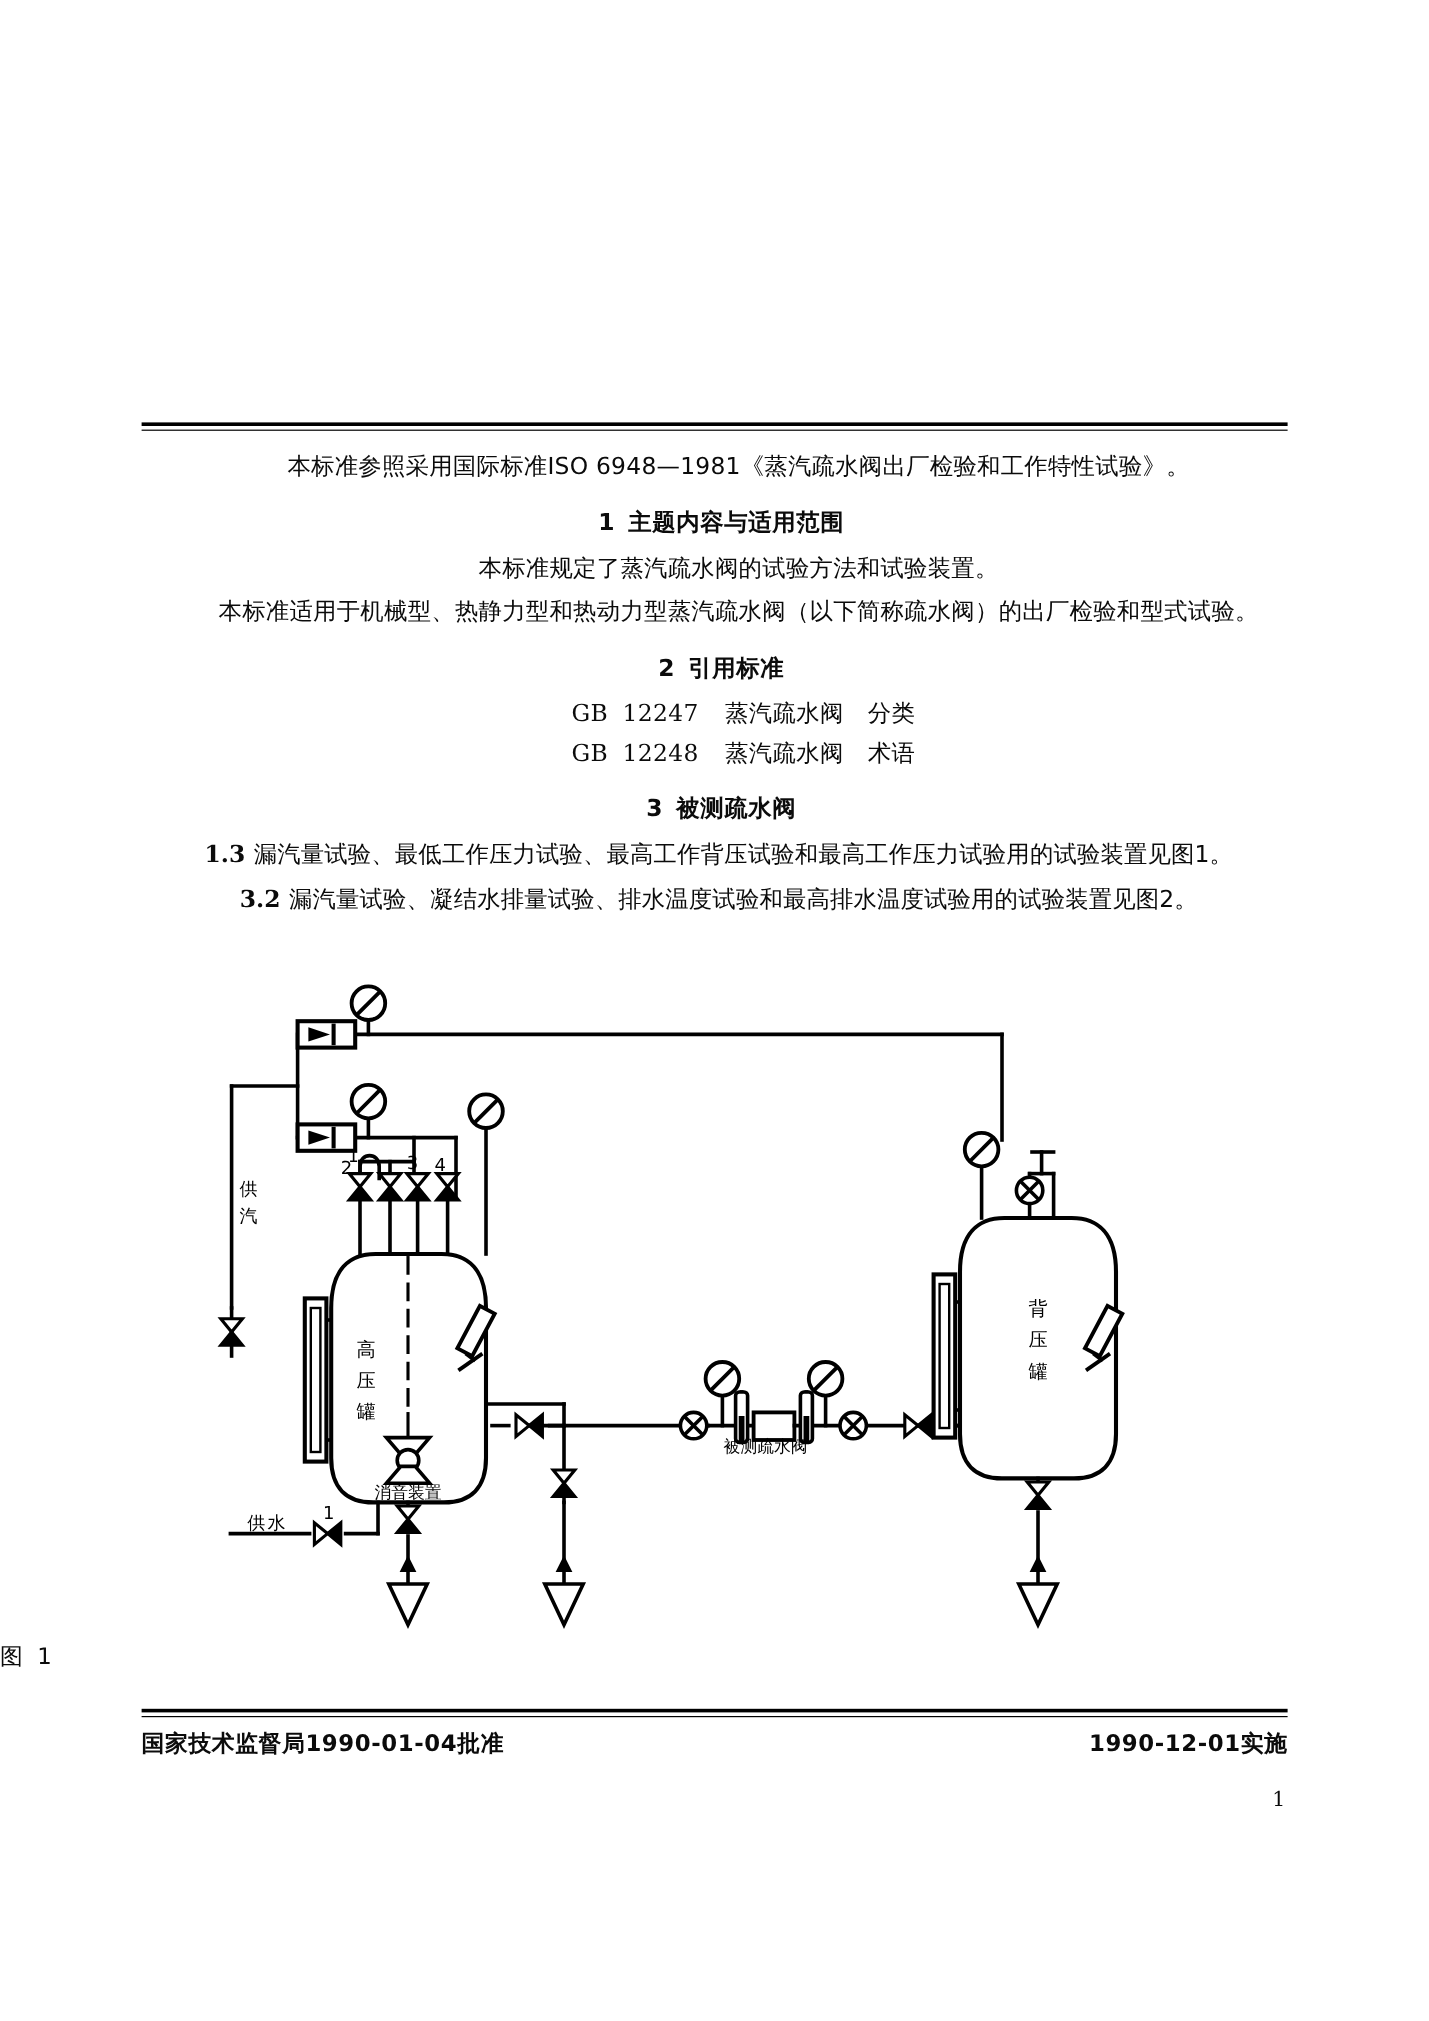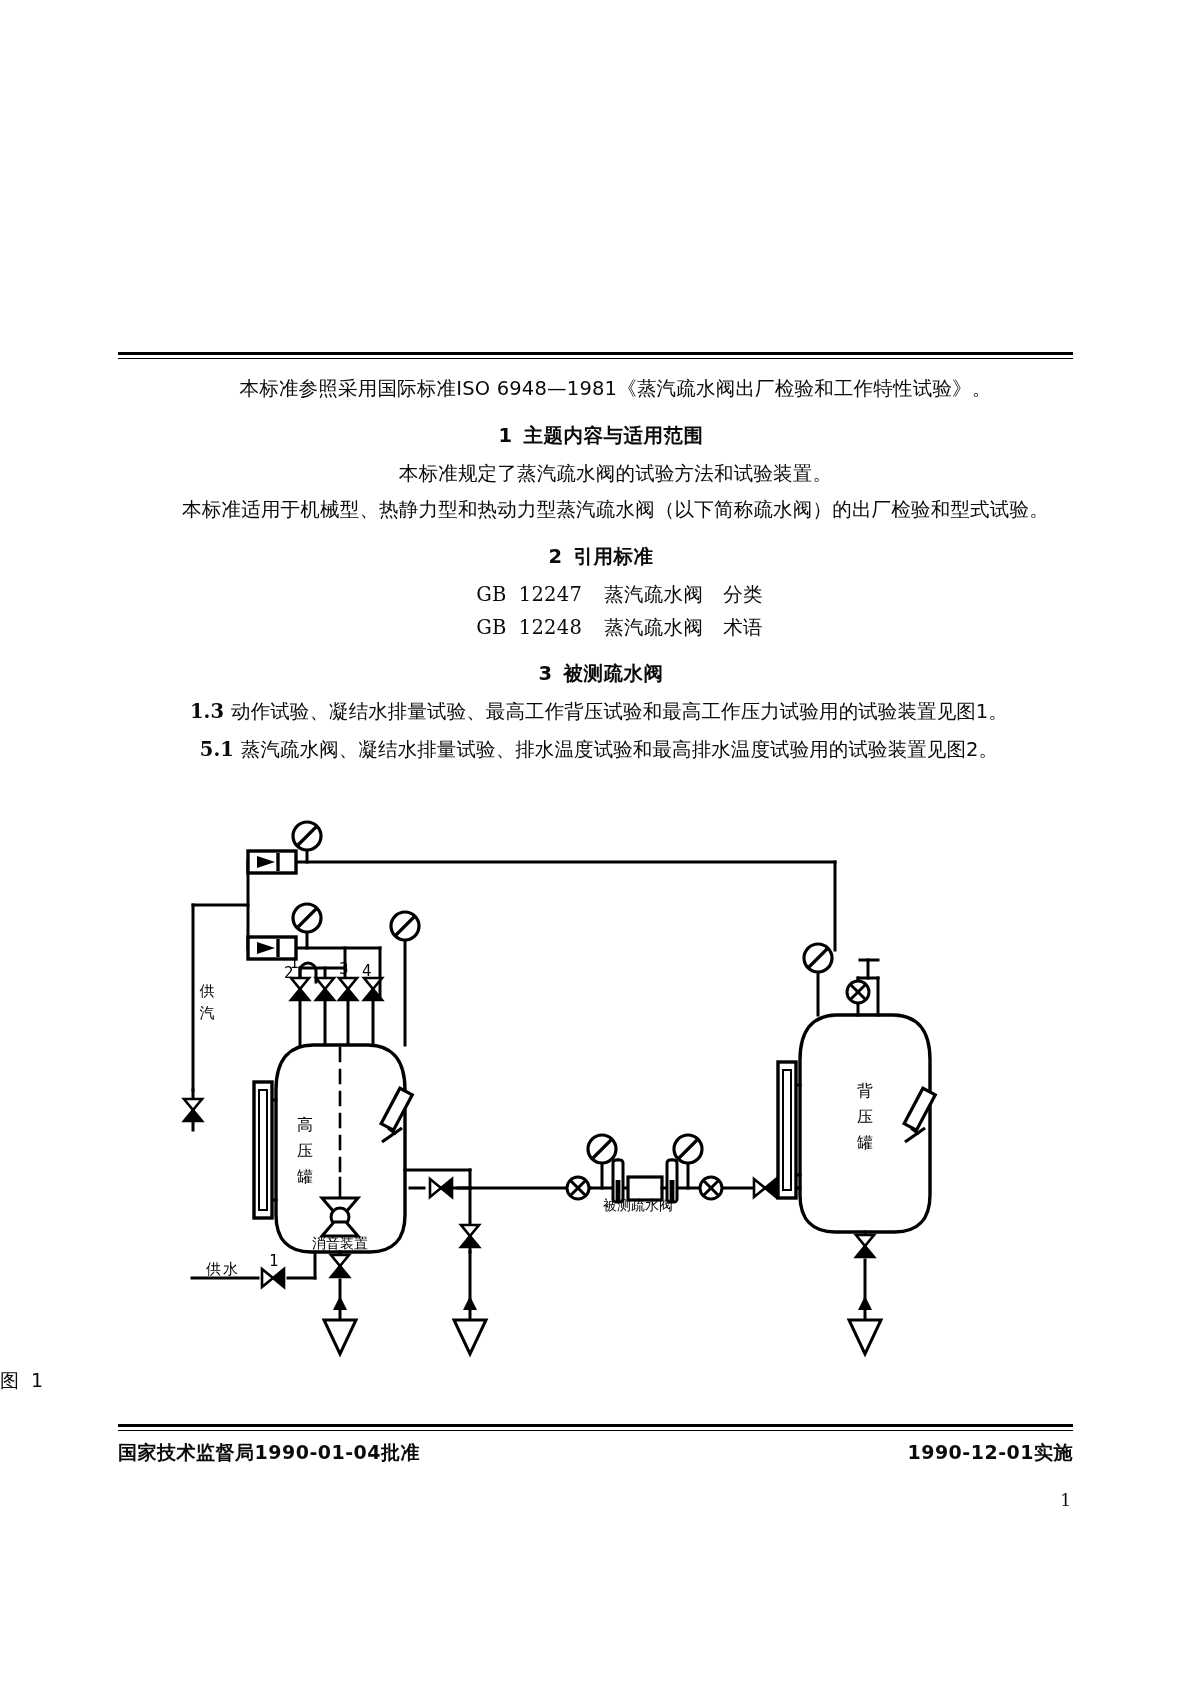--- a/index.html
+++ b/index.html
@@ -117,24 +117,24 @@
       <span>GB</span><span class="g1"></span><span>12247</span><span class="g2"></span><span>蒸汽疏水阀</span><span class="g3"></span><span>分类</span>
     </div>
     <div class="ref">
       <span>GB</span><span class="g1"></span><span>12248</span><span class="g2"></span><span>蒸汽疏水阀</span><span class="g3"></span><span>术语</span>
     </div>
 
     <div class="sec">
       <span class="num">3</span><span>被测疏水阀</span>
     </div>
     <p class="sub">
-      <span class="n mono">1.3</span><span>动作试验、凝结水排量试验、最高工作背压试验和最高工作压力试验用的试验装置见图1。</span>
+      <span class="n mono">1.3</span><span>漏汽量试验、最低工作压力试验、最高工作背压试验和最高工作压力试验用的试验装置见图1。</span>
     </p>
     <p class="sub">
-      <span class="n mono">5.1</span><span>蒸汽疏水阀、凝结水排量试验、排水温度试验和最高排水温度试验用的试验装置见图2。</span>
+      <span class="n mono">3.2</span><span>漏汽量试验、凝结水排量试验、排水温度试验和最高排水温度试验用的试验装置见图2。</span>
     </p>
   </div>
 
   <div class="figwrap">
     <svg width="1191" height="560" viewBox="0 0 1191 560" xmlns="http://www.w3.org/2000/svg">
       <defs>
 
         <g id="gauge">
           <circle cx="0" cy="0" r="14" fill="#fff" stroke="#000" stroke-width="3.2"></circle>
           <line x1="-9.5" y1="9.5" x2="9.5" y2="-9.5" stroke="#000" stroke-width="3.2"></line>

